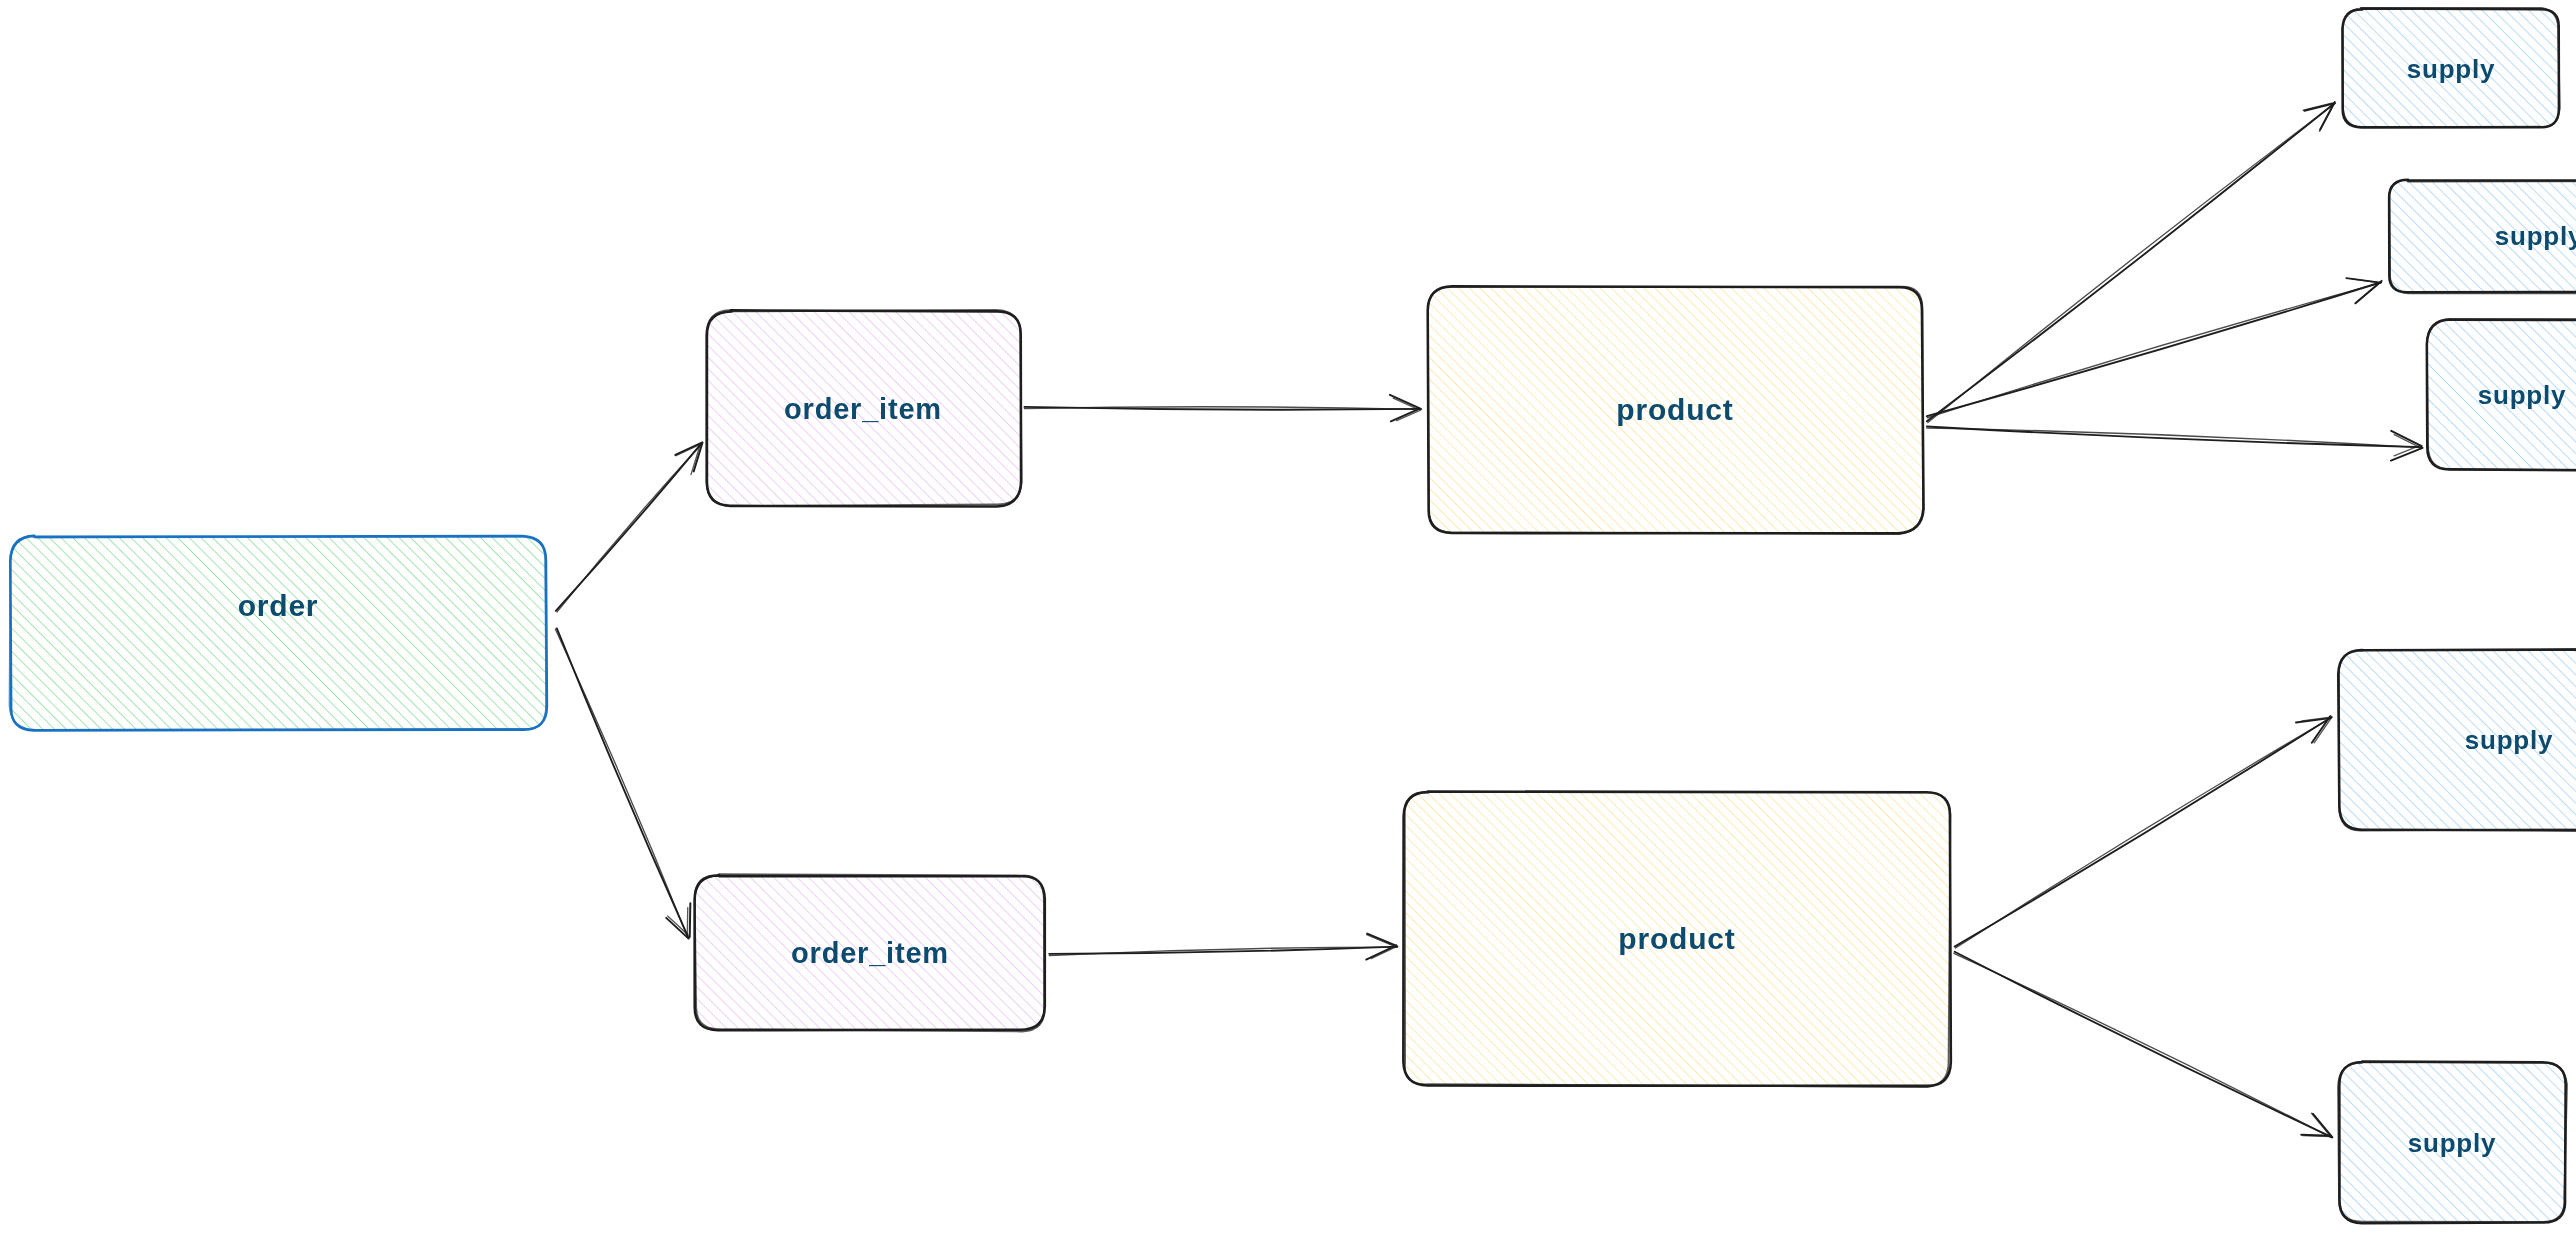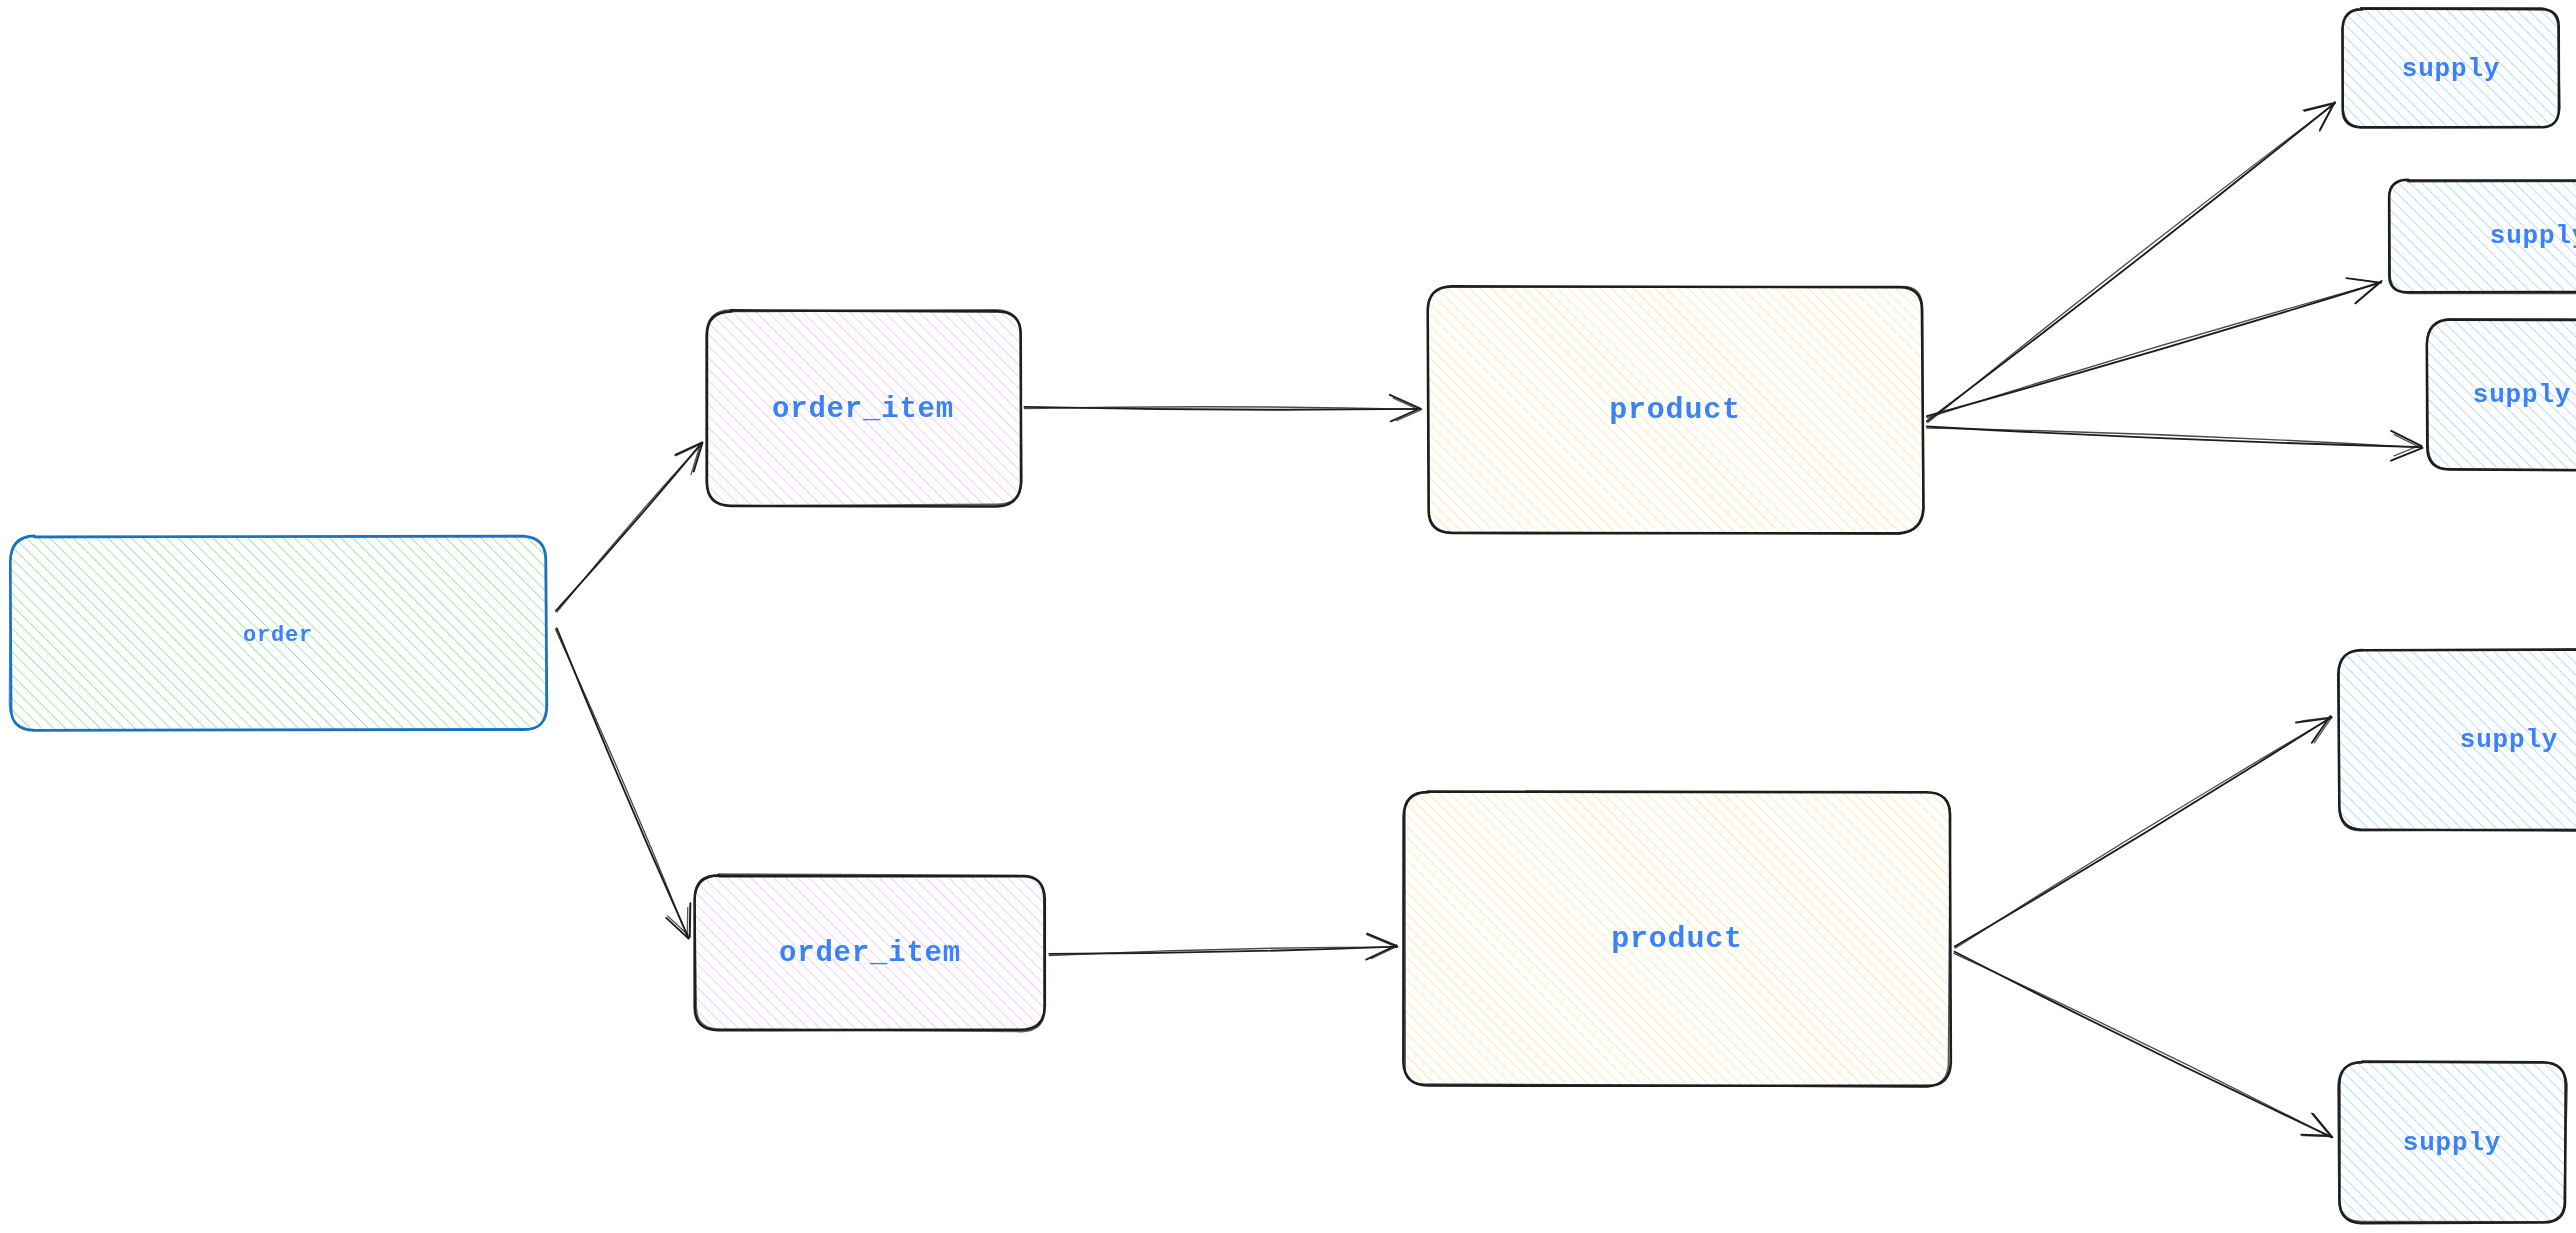--- a/index.html
+++ b/index.html
@@ -21,23 +21,23 @@
   #scene {
     position: absolute;
     left: 0;
     top: 0;
     width: 2700px;
     height: 1233px;
   }
   .node-label {
     position: absolute;
     transform: translate(-50%, -50%);
-    font-family: Liberation Mono, monospace;
+    font-family: Liberation Sans, sans-serif;
     font-weight: 700;
-    color: #3b82f6;
+    color: #0c4a6e;
     white-space: nowrap;
     letter-spacing: 0.8px;
     pointer-events: none;
     text-align: right;
   }
 </style>
 </head>
 <body>
 
 <div id="canvas">
@@ -178,21 +178,21 @@
           <path d="M 4587.1 1262.4 L 5152.9 1259.8 Q 5202.3 1259.9 5200.7 1305.5 L 5197.4 1567.9 Q 5200.5 1611.3 5153.2 1609.2 L 4583.3 1612.6 Q 4541.6 1613.2 4540.6 1568.9 L 4540.5 1309.6 Q 4538.2 1262.5 4586.5 1263.2 Z" fill="none" stroke="#1e1e1e" stroke-width="3.4" stroke-linecap="round" stroke-linejoin="round" stroke-opacity="0.72"></path>
         </g>
         <g>
           <path d="M 4584.8 2061.6 L 4933.1 2060.9 Q 4980.6 2061.6 4980.0 2108.0 L 4980.7 2327.2 Q 4980.1 2373.3 4934.5 2373.6 L 4585.1 2374.5 Q 4539.4 2374.4 4540.9 2328.3 L 4541.0 2107.5 Q 4540.4 2061.6 4585.3 2063.1 Z" fill="url(#hatch-blue)" stroke="none"></path>
           <path d="M 4585.4 2061.1 L 4935.2 2062.5 Q 4981.2 2062.8 4980.3 2106.8 L 4979.1 2329.5 Q 4981.4 2375.0 4934.6 2373.7 L 4584.6 2375.1 Q 4540.0 2373.8 4541.2 2328.2 L 4540.9 2108.4 Q 4540.2 2062.6 4585.4 2062.1 Z" fill="none" stroke="#1e1e1e" stroke-width="5" stroke-linecap="round" stroke-linejoin="round" stroke-opacity="1"></path>
           <path d="M 4586.1 2062.3 L 4935.9 2063.8 Q 4978.6 2063.7 4983.0 2106.0 L 4977.7 2325.1 Q 4981.5 2371.6 4936.2 2372.3 L 4585.3 2371.7 Q 4540.2 2371.6 4540.2 2329.3 L 4538.3 2110.5 Q 4539.3 2063.5 4584.1 2063.8 Z" fill="none" stroke="#1e1e1e" stroke-width="3.4" stroke-linecap="round" stroke-linejoin="round" stroke-opacity="0.72"></path>
         </g>
       </g>
   </svg>
   <div id="label-layer">
-      <div class="node-label" style="left: 278px; top: 635px; font-size: 22px;">order</div>
+      <div class="node-label" style="left: 278px; top: 606px; font-size: 30px;">order</div>
       <div class="node-label" style="left: 863px; top: 409px; font-size: 29px;">order_item</div>
       <div class="node-label" style="left: 870px; top: 953px; font-size: 29px;">order_item</div>
       <div class="node-label" style="left: 1675px; top: 410px; font-size: 30px;">product</div>
       <div class="node-label" style="left: 1677px; top: 939px; font-size: 30px;">product</div>
       <div class="node-label" style="left: 2451px; top: 69px; font-size: 26px;">supply</div>
       <div class="node-label" style="left: 2539px; top: 236px; font-size: 26px;">supply</div>
       <div class="node-label" style="left: 2522px; top: 395px; font-size: 26px;">supply</div>
       <div class="node-label" style="left: 2509px; top: 740px; font-size: 26px;">supply</div>
       <div class="node-label" style="left: 2452px; top: 1143px; font-size: 26px;">supply</div>
     </div>

